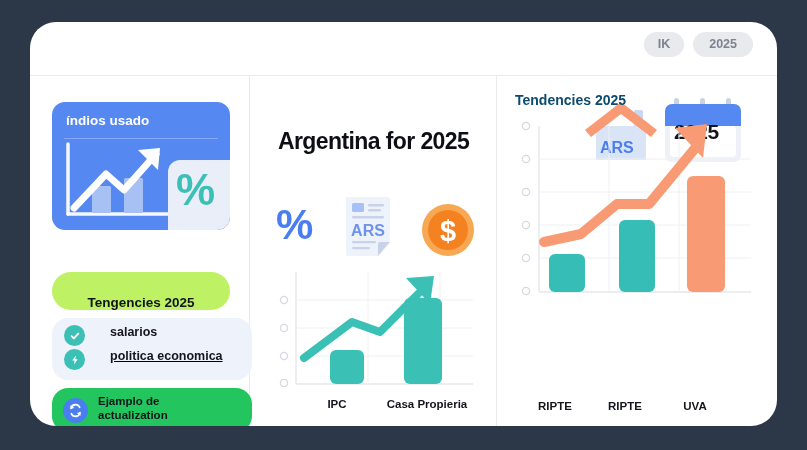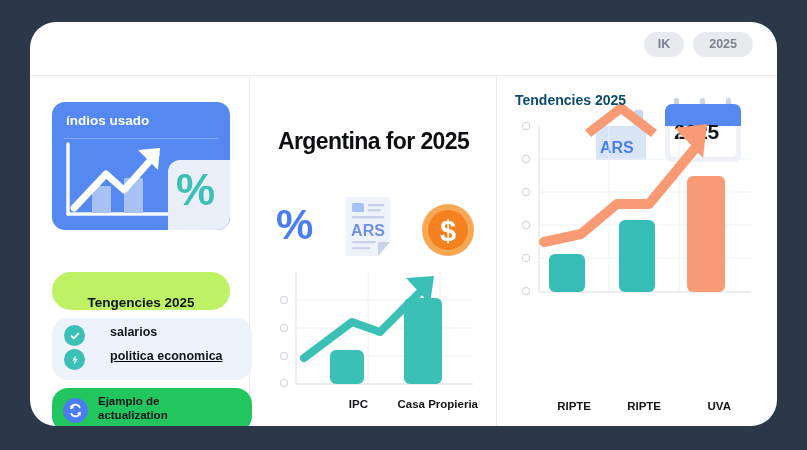--- a/index.html
+++ b/index.html
@@ -252,21 +252,21 @@
     font-weight: bold;
     color: #14161c;
     letter-spacing: -0.5px;
   }
 
   .bar-label {
     position: absolute;
     font-size: 11.5px;
     font-weight: bold;
     color: #14161c;
-    text-align: right;
+    text-align: center;
   }
 </style>
 </head>
 <body>
 
 <div id="app-card">
 
   <div id="header">
     <div id="header-badges">
       <div class="badge">IK</div>

